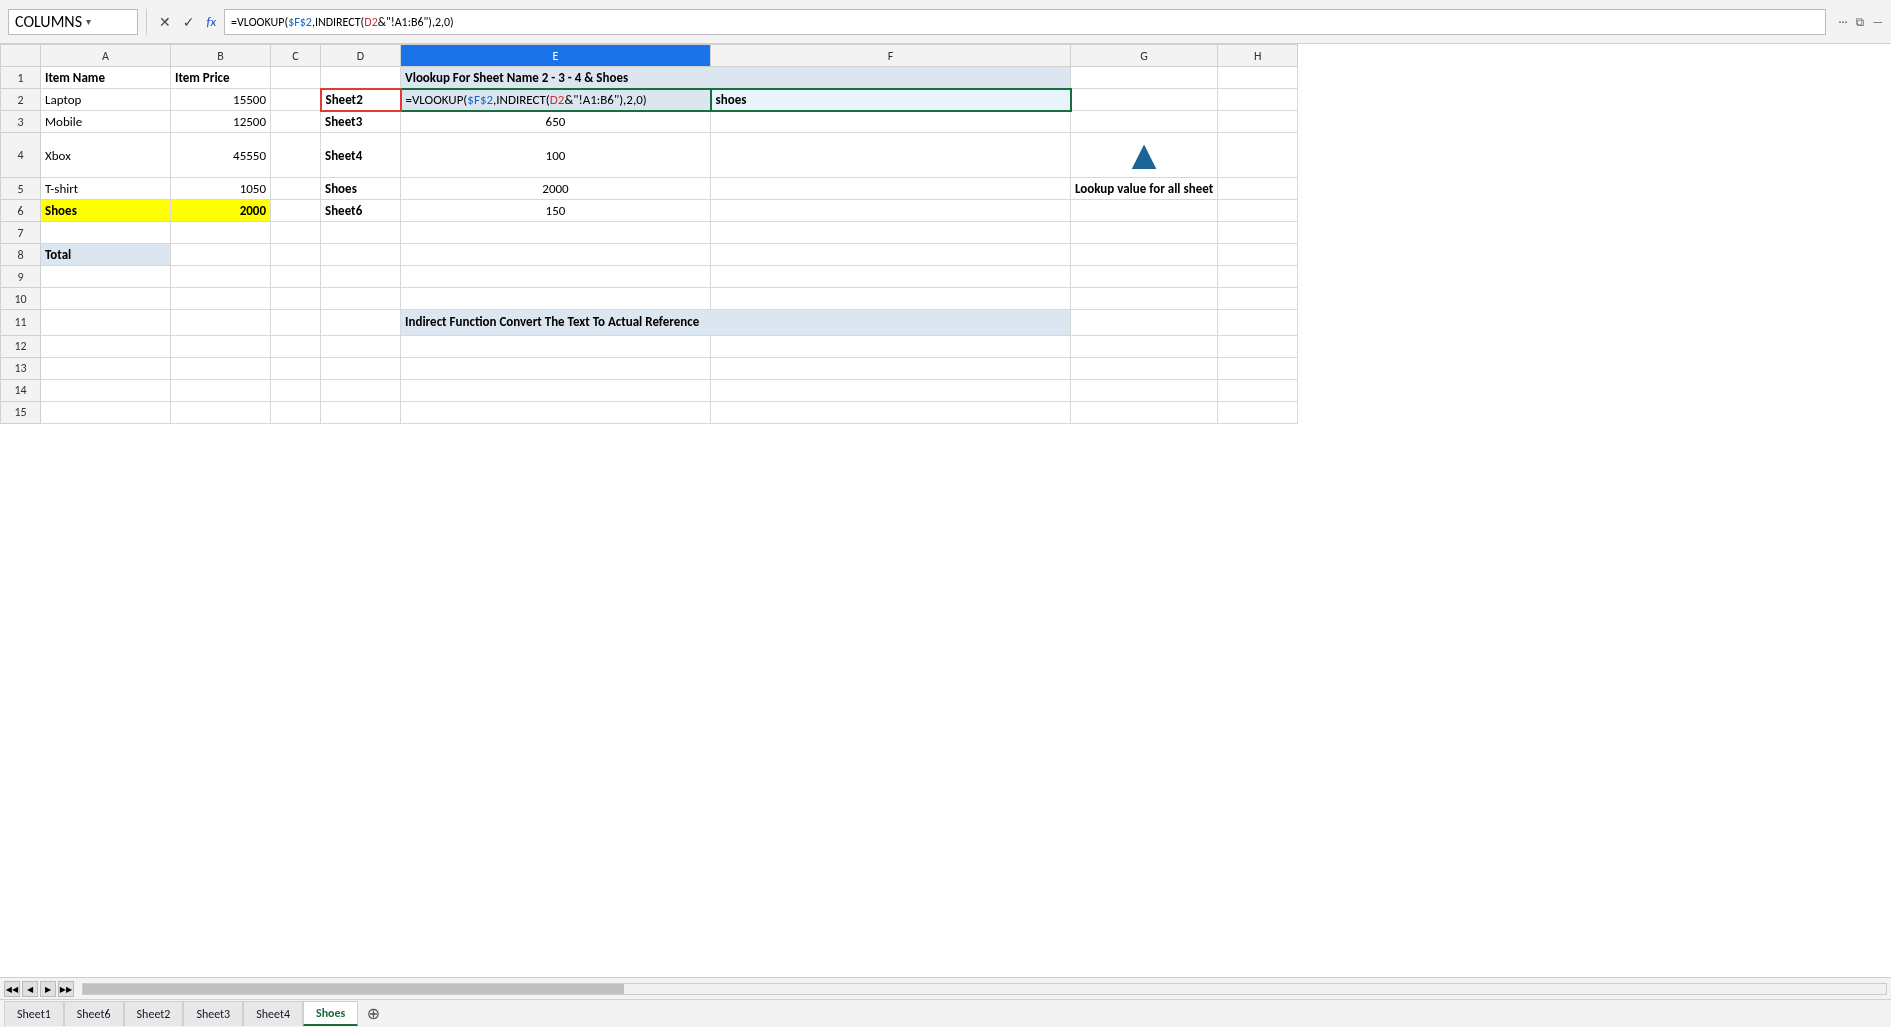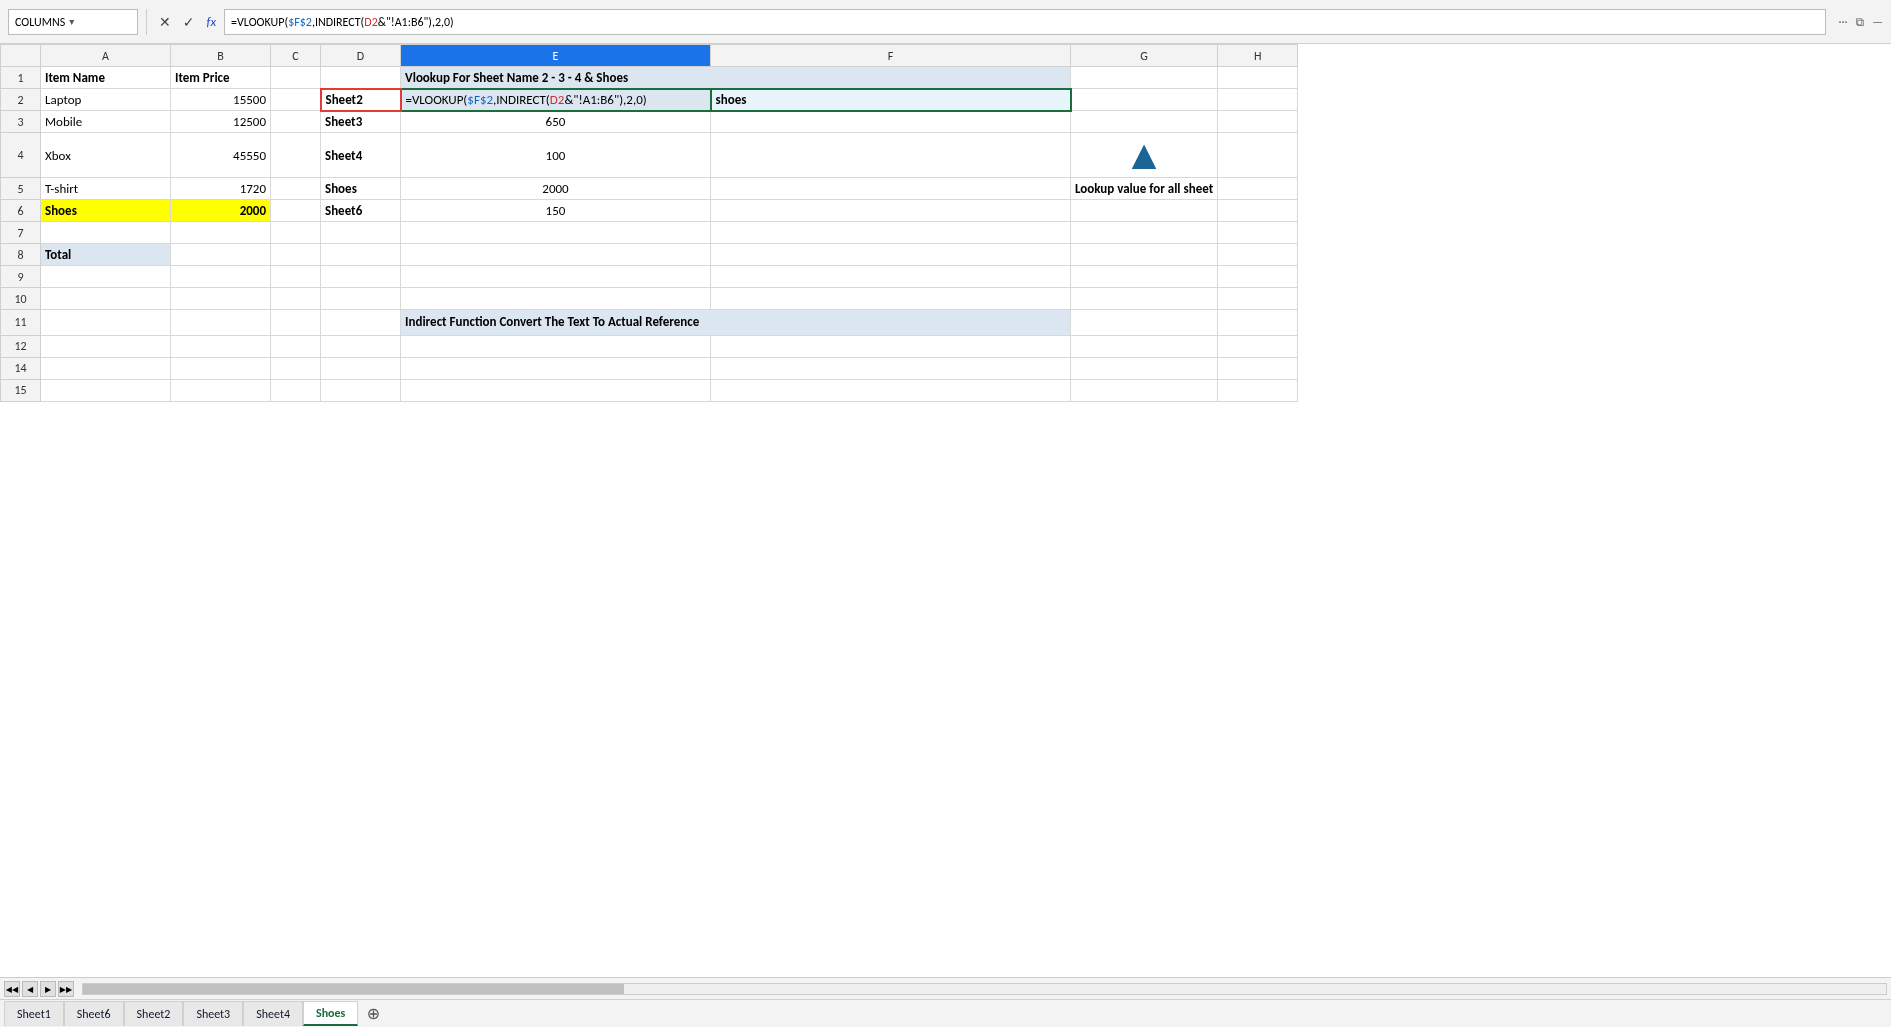--- a/index.html
+++ b/index.html
@@ -19,21 +19,21 @@
       display: flex;
       align-items: center;
       border: 1px solid #bbb;
       background: #fff;
       height: 26px;
       min-width: 130px;
       padding: 0 6px;
       font-size: 12px;
       gap: 4px;
     }
-    .name-box-text { font-size: 12px; }
+    .name-box-text { font-size: 16px; }
     .name-box-arrow { font-size: 10px; color: #555; }
     .tb-sep { width: 1px; height: 26px; background: #ccc; margin: 0 4px; }
     .tb-btn { background: none; border: none; cursor: pointer; font-size: 14px; color: #444; padding: 2px 4px; }
     .fx-label { font-size: 13px; font-style: italic; color: #1d4ed8; margin: 0 4px; }
     .formula-bar {
       flex: 1;
       border: 1px solid #bbb;
       background: #fff;
       height: 26px;
       padding: 0 6px;
@@ -311,21 +311,21 @@
 
           <td class="cell" style="text-align:center; vertical-align: middle; height:44px;" rowspan="1">
             <div style="color:#1a6595; font-size:42px; line-height:1; text-align:center;">▲</div>
           </td>
           <td class="cell"></td>
         </tr>
 
         <tr>
           <td class="row-header">5</td>
           <td class="cell">T-shirt</td>
-          <td class="cell right-align">1720</td>
+          <td class="cell right-align">1050</td>
           <td class="cell"></td>
           <td class="cell bold">Shoes</td>
           <td class="cell center-align">2000</td>
           <td class="cell"></td>
           <td class="cell bold">Lookup value for all sheet</td>
           <td class="cell"></td>
         </tr>
 
         <tr>
           <td class="row-header">6</td>
@@ -403,20 +403,31 @@
           <td class="cell"></td>
           <td class="cell"></td>
           <td class="cell"></td>
           <td class="cell"></td>
           <td class="cell"></td>
           <td class="cell"></td>
           <td class="cell"></td>
           <td class="cell"></td>
         </tr>
 
+        <tr>
+          <td class="row-header">13</td>
+          <td class="cell"></td>
+          <td class="cell"></td>
+          <td class="cell"></td>
+          <td class="cell"></td>
+          <td class="cell"></td>
+          <td class="cell"></td>
+          <td class="cell"></td>
+          <td class="cell"></td>
+        </tr>
 
         <tr>
           <td class="row-header">14</td>
           <td class="cell"></td>
           <td class="cell"></td>
           <td class="cell"></td>
           <td class="cell"></td>
           <td class="cell"></td>
           <td class="cell"></td>
           <td class="cell"></td>

